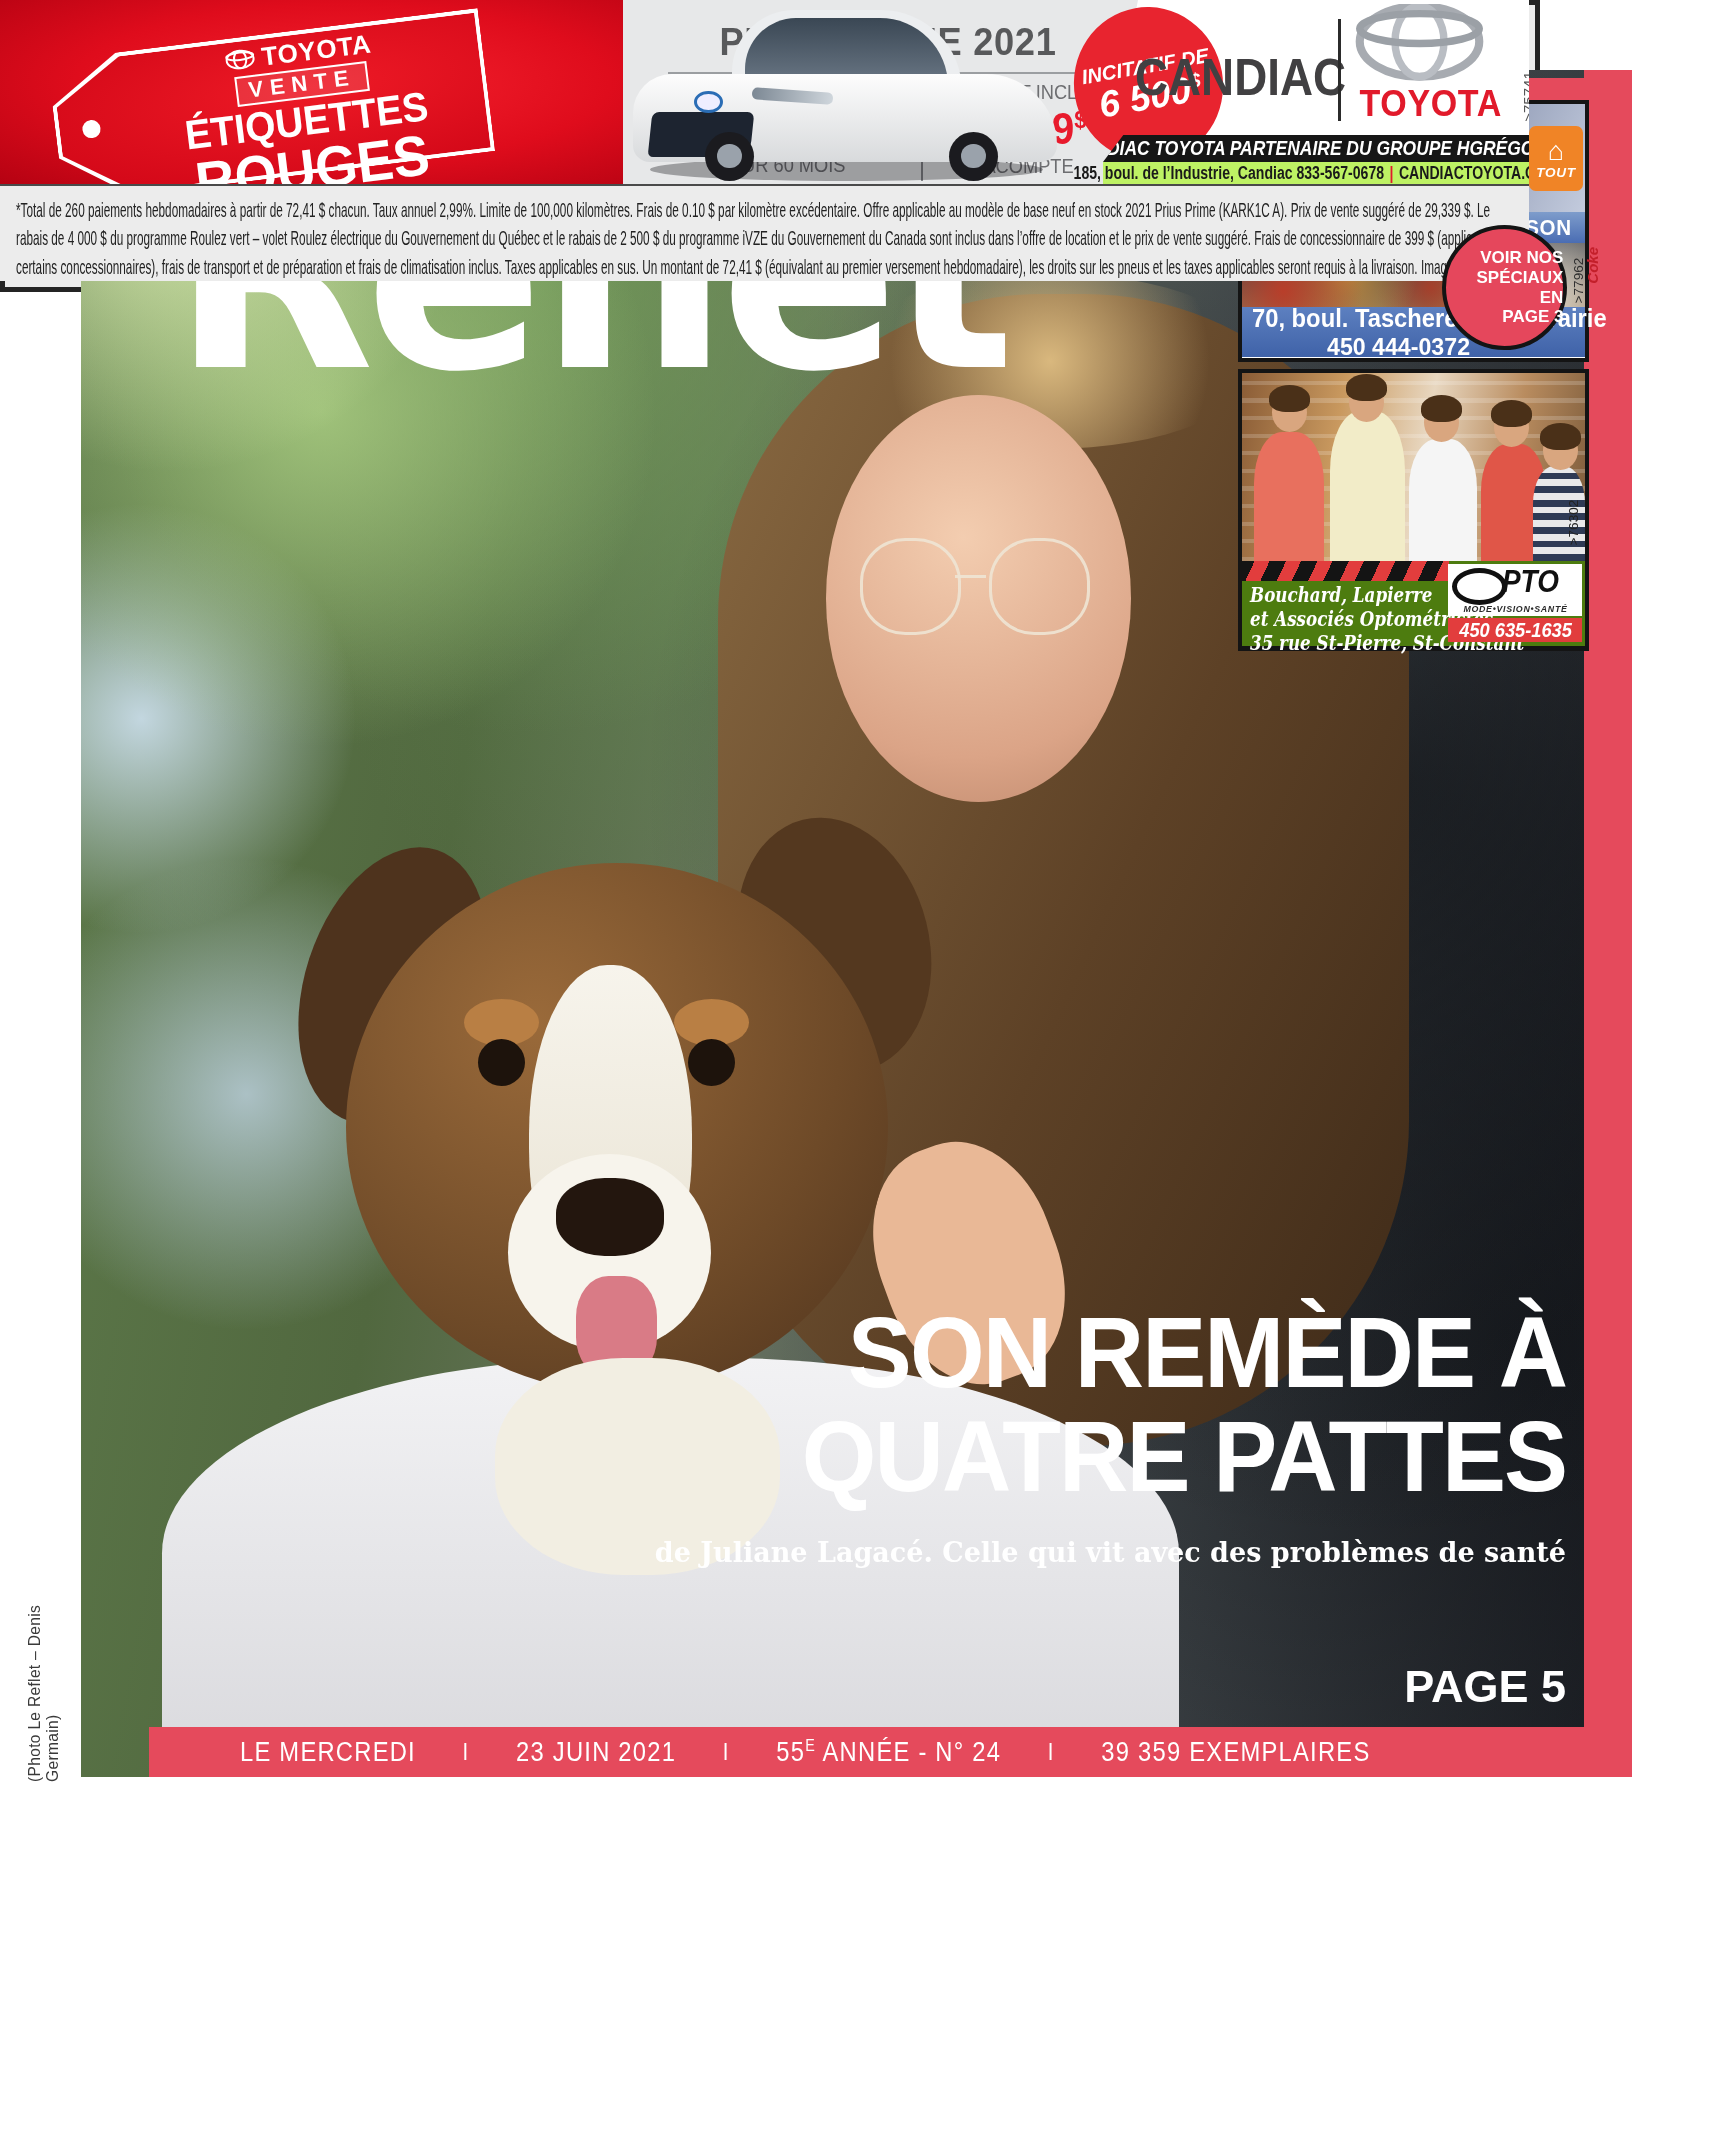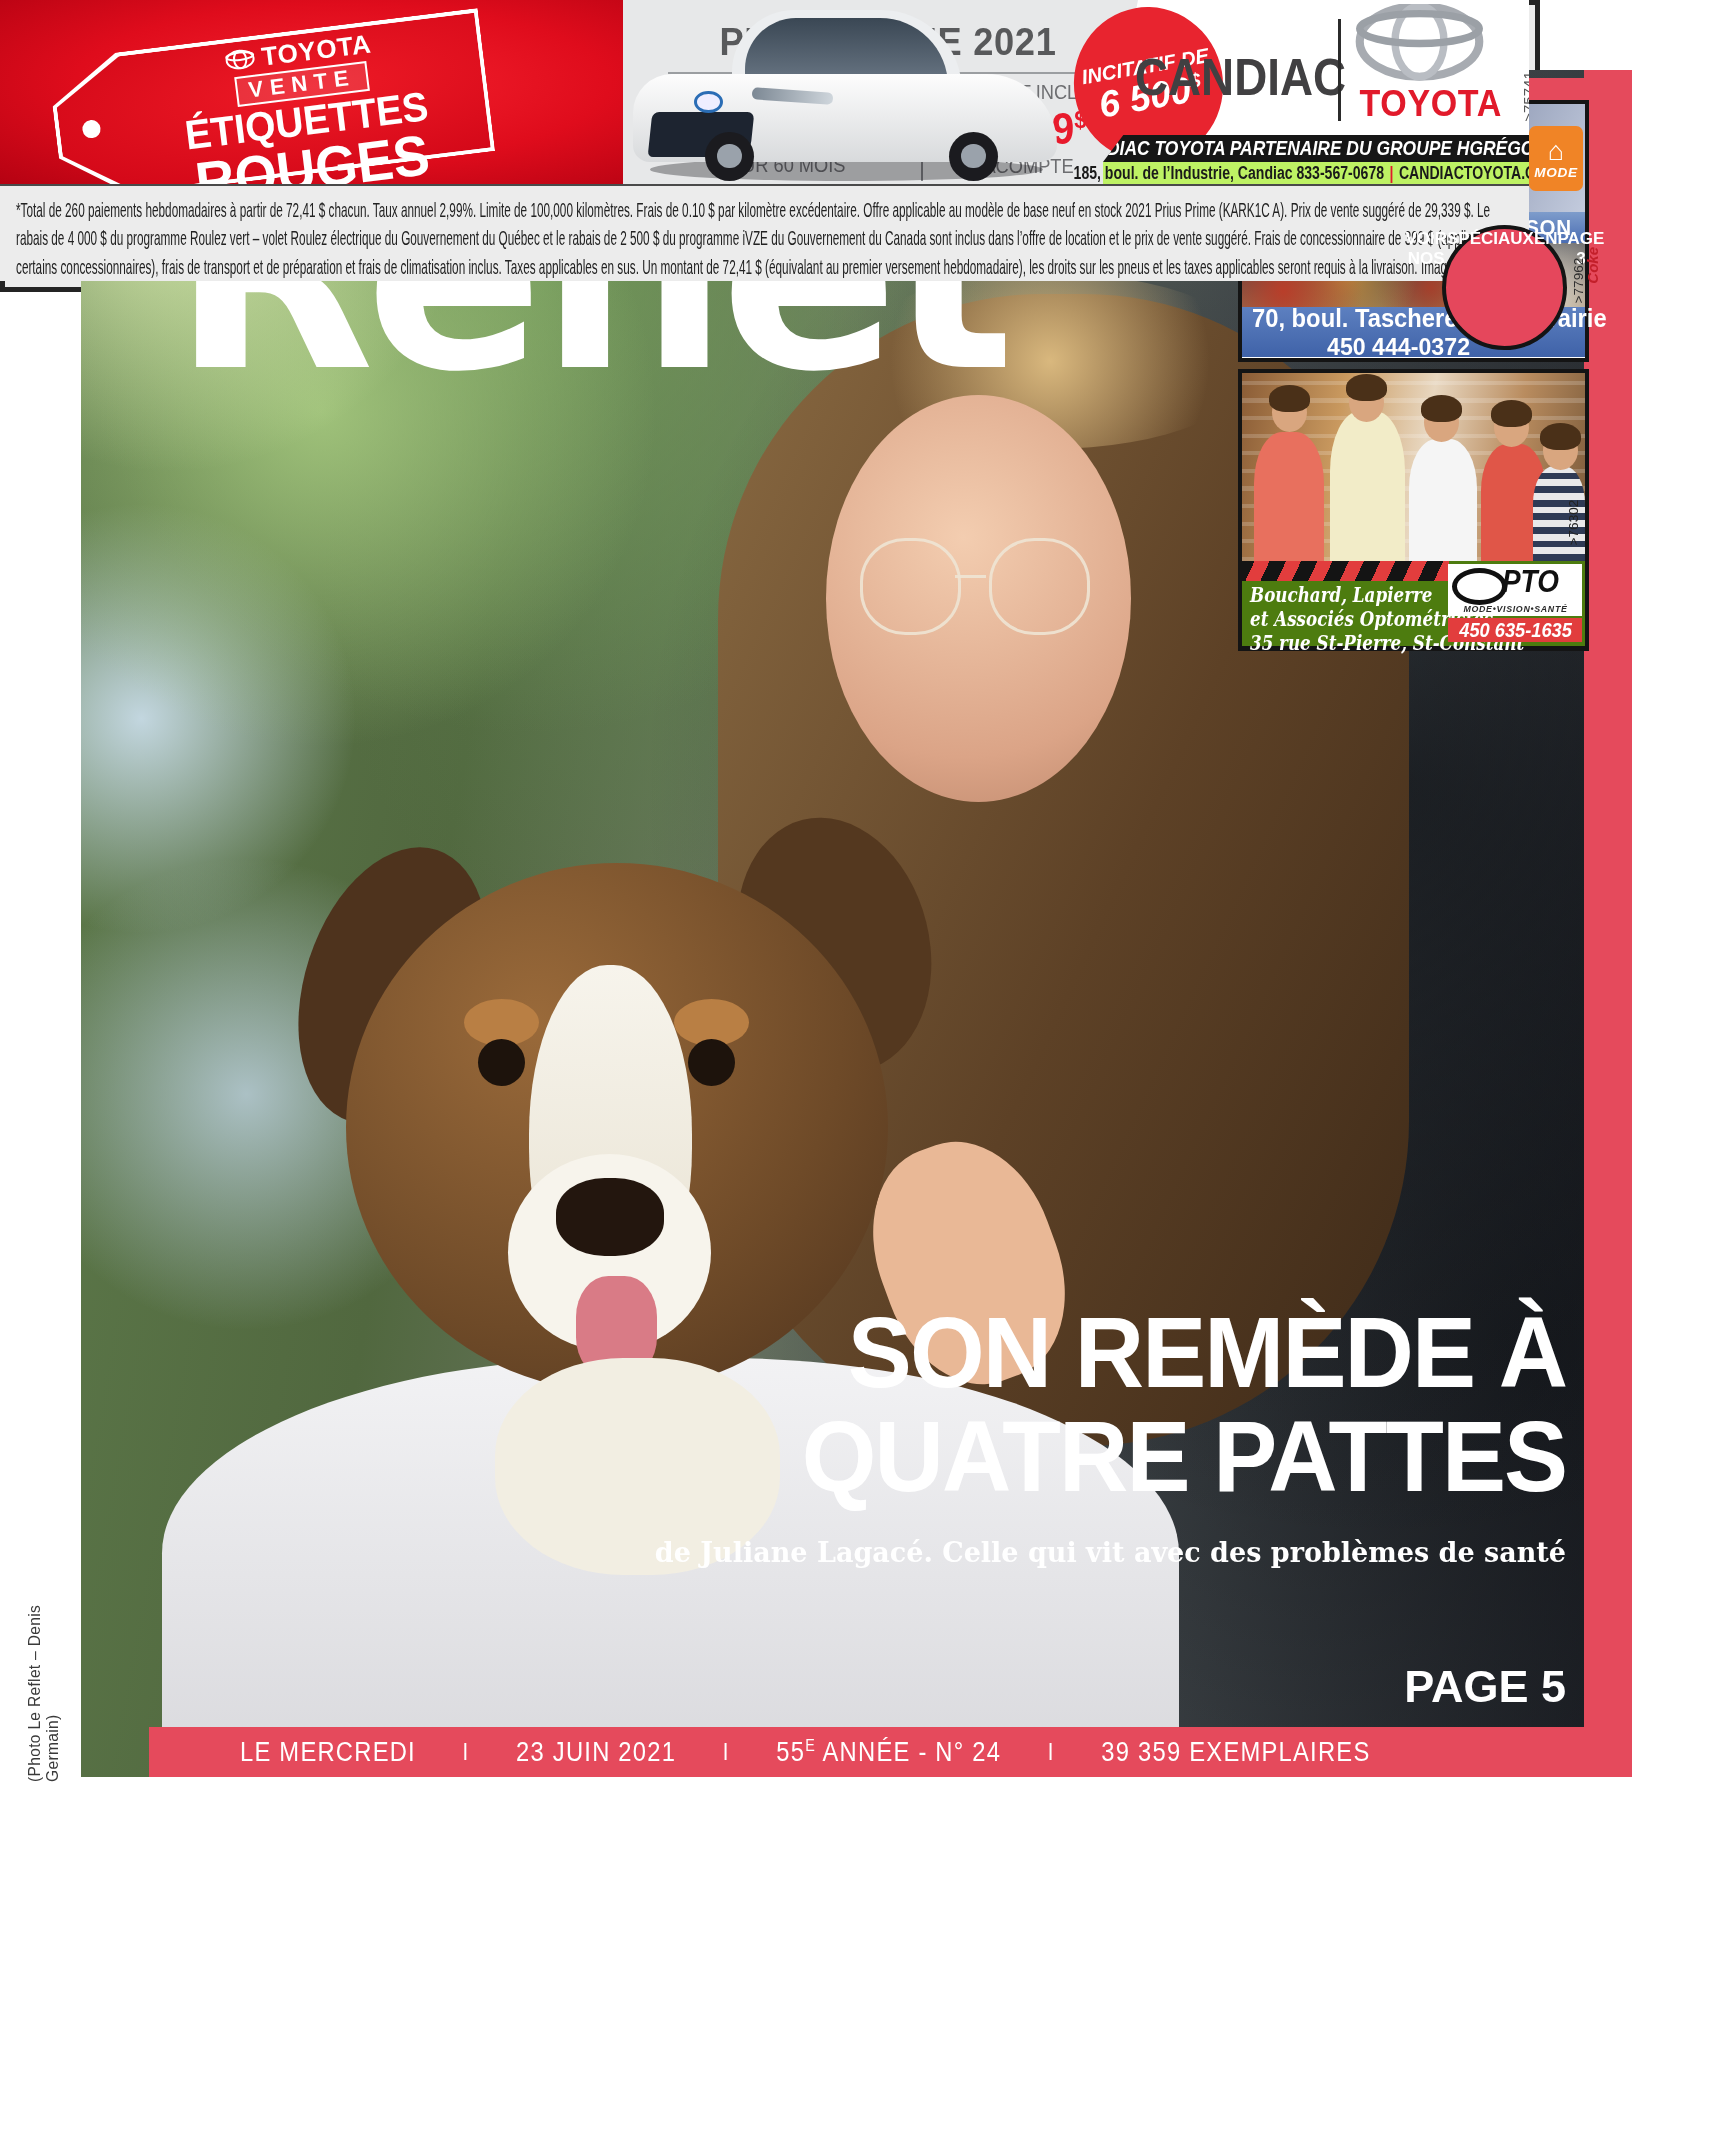--- a/index.html
+++ b/index.html
@@ -109,22 +109,22 @@
       background:
         radial-gradient(circle at 12% 75%,rgba(188,60,40,.95),rgba(188,60,40,0) 26%),
         radial-gradient(circle at 30% 45%,rgba(196,140,60,.95),rgba(196,140,60,0) 30%),
         radial-gradient(circle at 55% 70%,rgba(170,60,40,.9),rgba(170,60,40,0) 28%),
         radial-gradient(circle at 72% 70%,rgba(205,150,80,.95),rgba(205,150,80,0) 26%),
         radial-gradient(circle at 90% 80%,rgba(228,222,210,.9),rgba(228,222,210,0) 32%),
         linear-gradient(180deg,#33363e 0%,#5a5148 55%,#8a7354 100%);}
   .coke{position:absolute;right:1.4px;top:4.1px;color:#c31f2a;font-weight:700;font-style:italic;font-size:15px;
       transform:rotate(-90deg);transform-origin:right top;}
   .ad1-badge{position:absolute;right:17.6px;top:121px;width:117px;height:117px;border-radius:50%;
-      background:#e5475c;border:4.1px solid #141414;color:#fff;z-index:5;display:flex;flex-direction:row;
-      align-items:flex-start;justify-content:center;font-weight:700;font-size:17px;line-height:1.15;text-align:center;}
+      background:#e5475c;border:4.1px solid #141414;color:#fff;z-index:5;display:flex;flex-direction:column;
+      align-items:flex-end;justify-content:center;font-weight:700;font-size:17px;line-height:1.15;text-align:center;}
   .ad1-band2{height:50px;background:linear-gradient(180deg,#5d80c0,#3f62a8);display:flex;flex-direction:column;
       align-items:flex-start;justify-content:center;color:#fff;font-weight:700;padding-left:9.5px;}
   .ad1-band2 .l1{font-size:25px;transform:scaleX(.95);transform-origin:left;white-space:nowrap;}
   .ad1-band2 .l2{font-size:24.4px;transform:scaleX(.95);transform-origin:left;margin-left:75px;}
   .vcode{position:absolute;color:#2e2e2e;font-size:13.6px;transform:rotate(-90deg);transform-origin:center;z-index:6;}
 
   #ad2{left:1238px;top:369px;width:351px;height:282px;background:#141414;}
   .ad2-photo{position:relative;height:188px;overflow:hidden;
       background:
         repeating-linear-gradient(0deg,rgba(255,255,255,.18) 0 4.1px,rgba(255,255,255,0) 4.1px 17.6px),
@@ -295,21 +295,21 @@
           <div class="dd-swoosh"></div>
           <div class="dd-name">DOORDASH</div>
         </div>
       </div>
       <div class="ue-square">
         <div class="u">Uber</div>
         <div class="e">Eats</div>
       </div>
       <div class="skip-square">
         <div class="glyph">⌂</div>
-        <div class="w">MODE</div>
+        <div class="w">TOUT</div>
       </div>
     </div>
     <div class="ad1-band1">
       <span>AU COMPTOIR OU LIVRAISON</span>
     </div>
     <div class="ad1-food">
       <div class="coke">Coke</div>
     </div>
     <div class="ad1-badge">
       <div>VOIR NOS</div>

